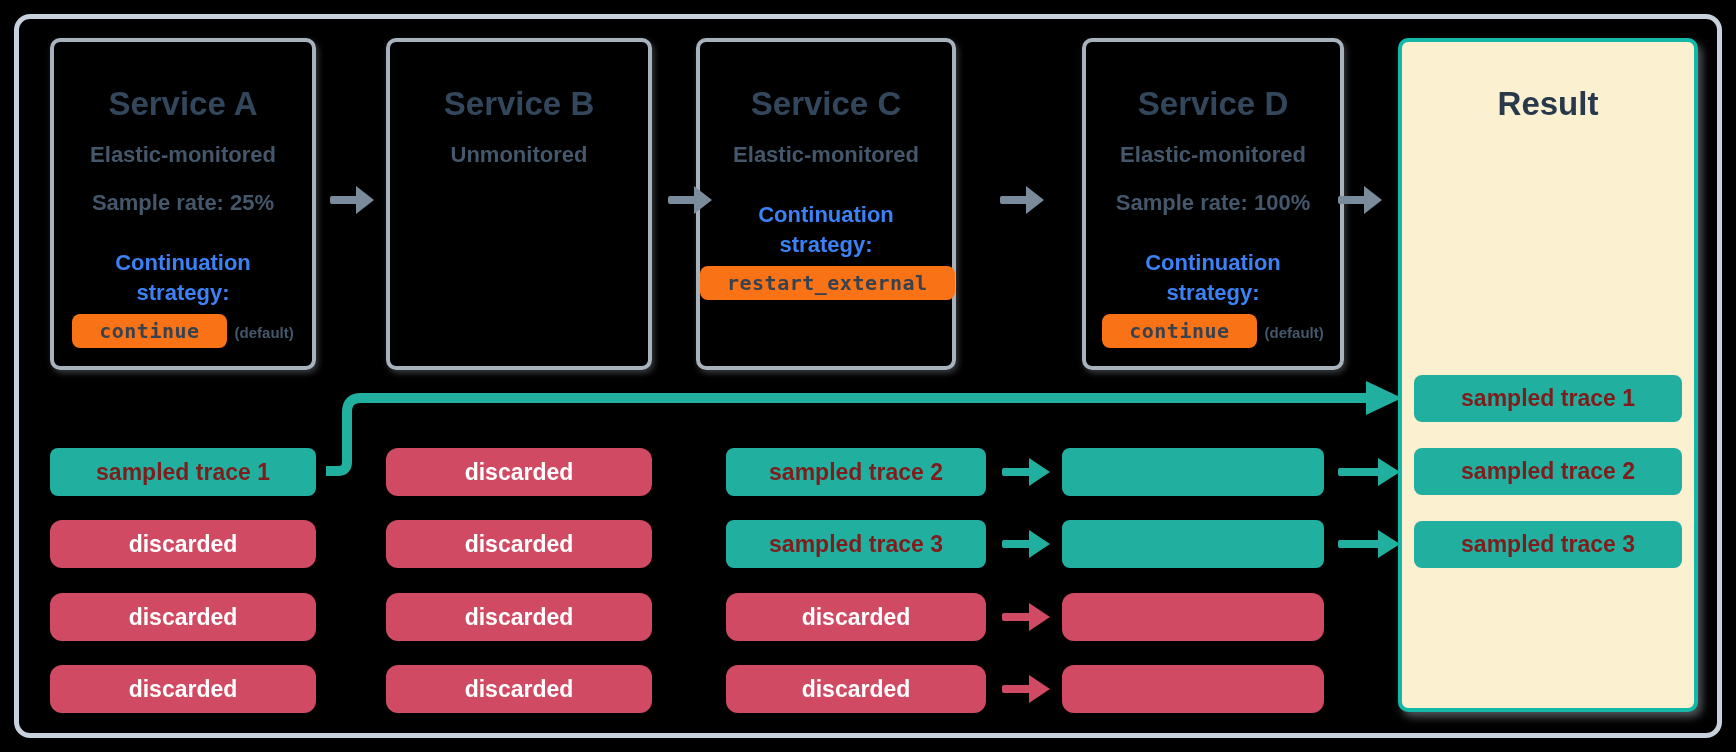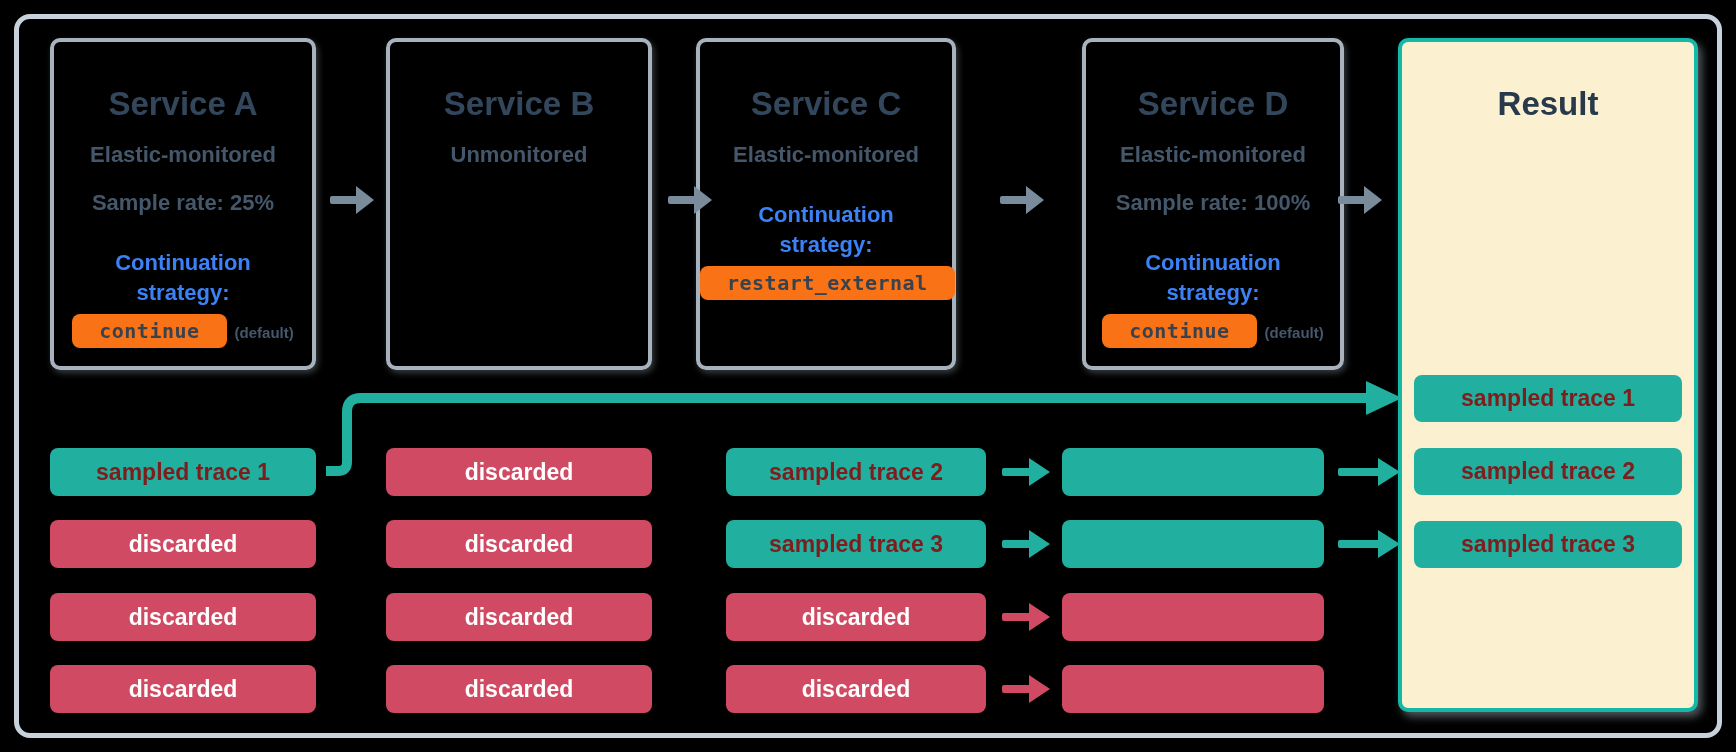--- a/index.html
+++ b/index.html
@@ -23,21 +23,21 @@
   .result-box{position:absolute;left:1398px;top:38px;width:292px;height:666px;
               background:#FBF1D1;border:4px solid #14b8a6;border-radius:10px;text-align:center;
               box-shadow:4px 5px 8px rgba(160,172,184,.5);}
   .result-title{margin-top:44px;font-size:33px;line-height:36px;font-weight:700;color:#27394B;}
   .result-chip{position:absolute;left:12px;width:268px;height:47px;line-height:47px;border-radius:8px;
                color:#fff;font-size:23px;font-weight:700;}
   
   .chip{position:absolute;height:48px;line-height:48px;border-radius:8px;text-align:center;
         color:#fff;font-size:23px;font-weight:700;}
   .sampled{background:#21B0A0;color:#7f1d1d;}
-  .discarded{background:#D14A63;color:#fff;}
+  .discarded{background:#D14A63;color:#fff;border-radius:12px;}
   .result-chip.sampled{background:#21B0A0;}
   
   .arrow{position:absolute;}
   .arrow svg{display:block;}
   .arrow.gray{color:#7A8B9C;}
   .arrow.sampled{color:#21B0A0;background:none;}
   .arrow.discarded{color:#D14A63;background:none;}
   .connector{position:absolute;left:0;top:0;pointer-events:none;}
   .connector.sampled{color:#21B0A0;background:none;}
 </style>

